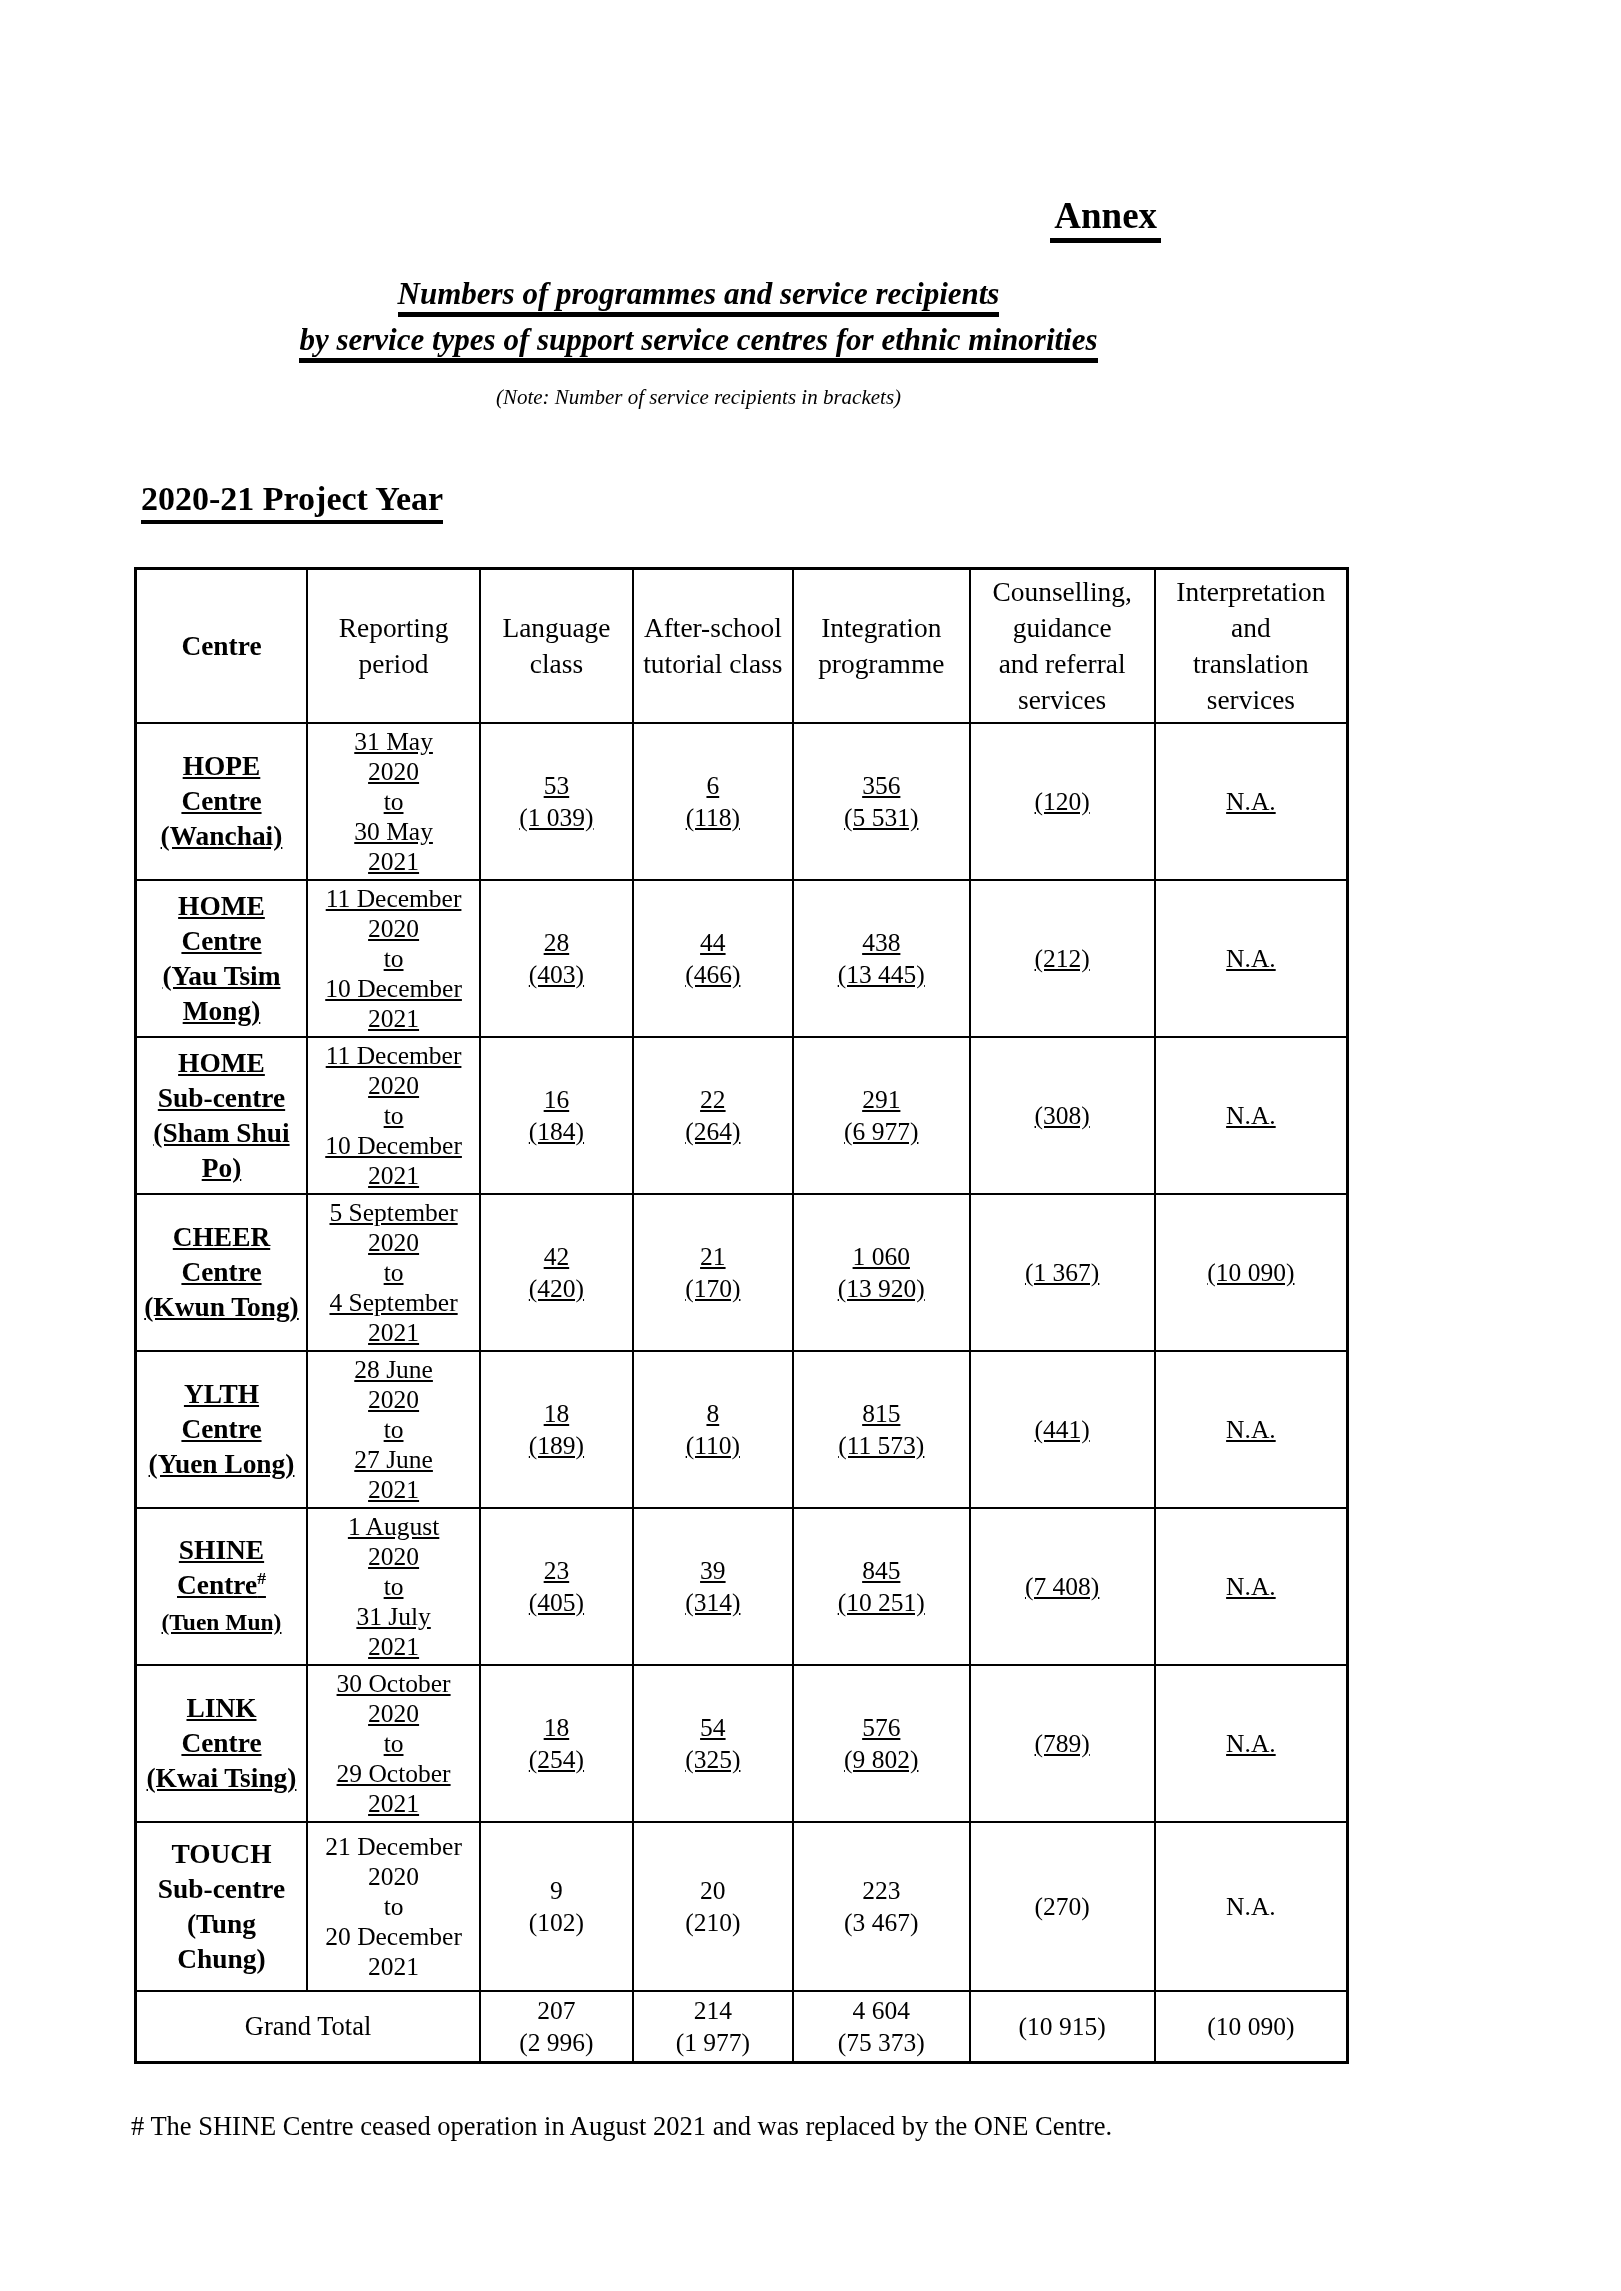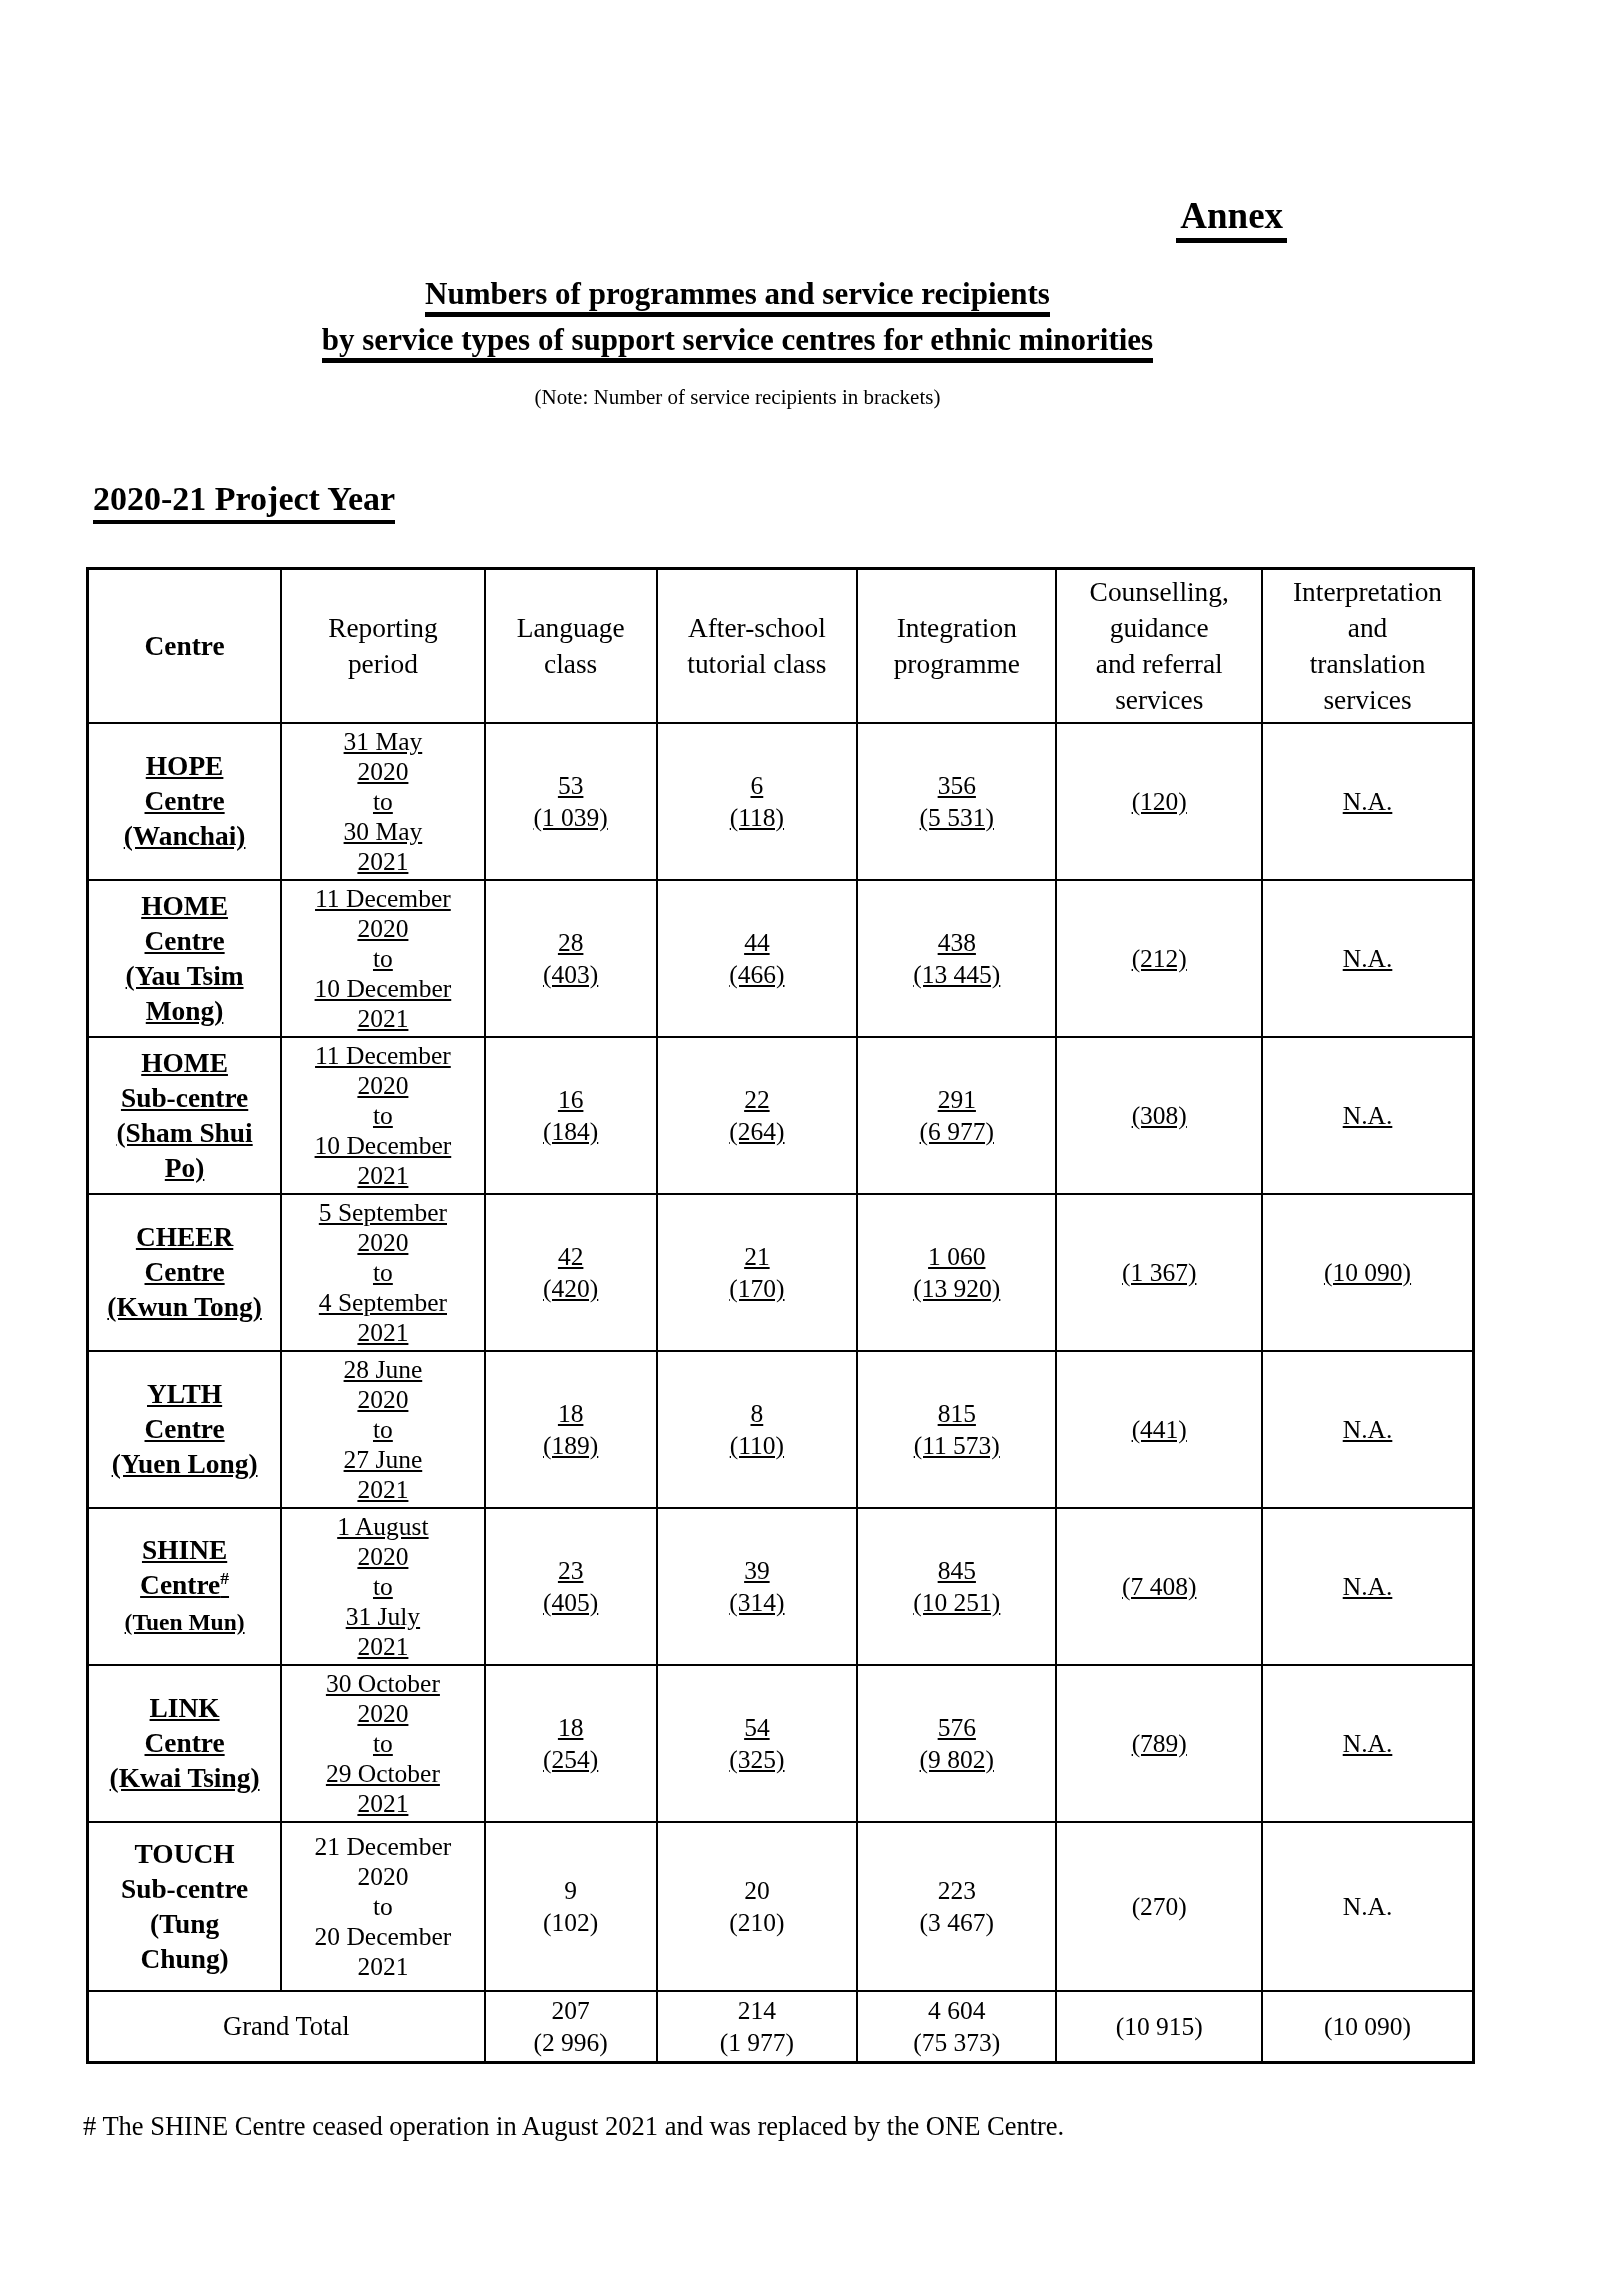--- a/index.html
+++ b/index.html
@@ -2,44 +2,46 @@
 <html><head>
 <meta charset="utf-8">
 <style>
   html, body {
     margin: 0;
     padding: 0;
     background: #ffffff;
   }
   .page {
     position: relative;
-    width: 1475px;
+    width: 1349px;
     height: 2292px;
     background: #ffffff;
     color: #000000;
     font-family: "Liberation Serif", "DejaVu Serif", serif;
     box-sizing: border-box;
     padding-top: 194px;
     overflow: hidden;
+    padding-left: 48px;
   }
   .annex-row {
     text-align: right;
     padding-right: 188px;
   }
   .annex-text {
     display: inline-block;
     font-size: 37px;
     font-weight: bold;
     border-bottom: 5.9px solid #000;
     padding: 0 3.9px 1px 3.9px;
   }
   .titles {
     text-align: center;
     margin-top: 35px;
     line-height: 1.0;
+    font-style: italic;
   }
   .title-line {
     display: inline-block;
     font-size: 31px;
     font-weight: bold;
     border-bottom: 5.9px solid #000;
     padding-bottom: 2.9px;
   }
   .title-line2-wrap { margin-top: 7px; }
   .note-line {

